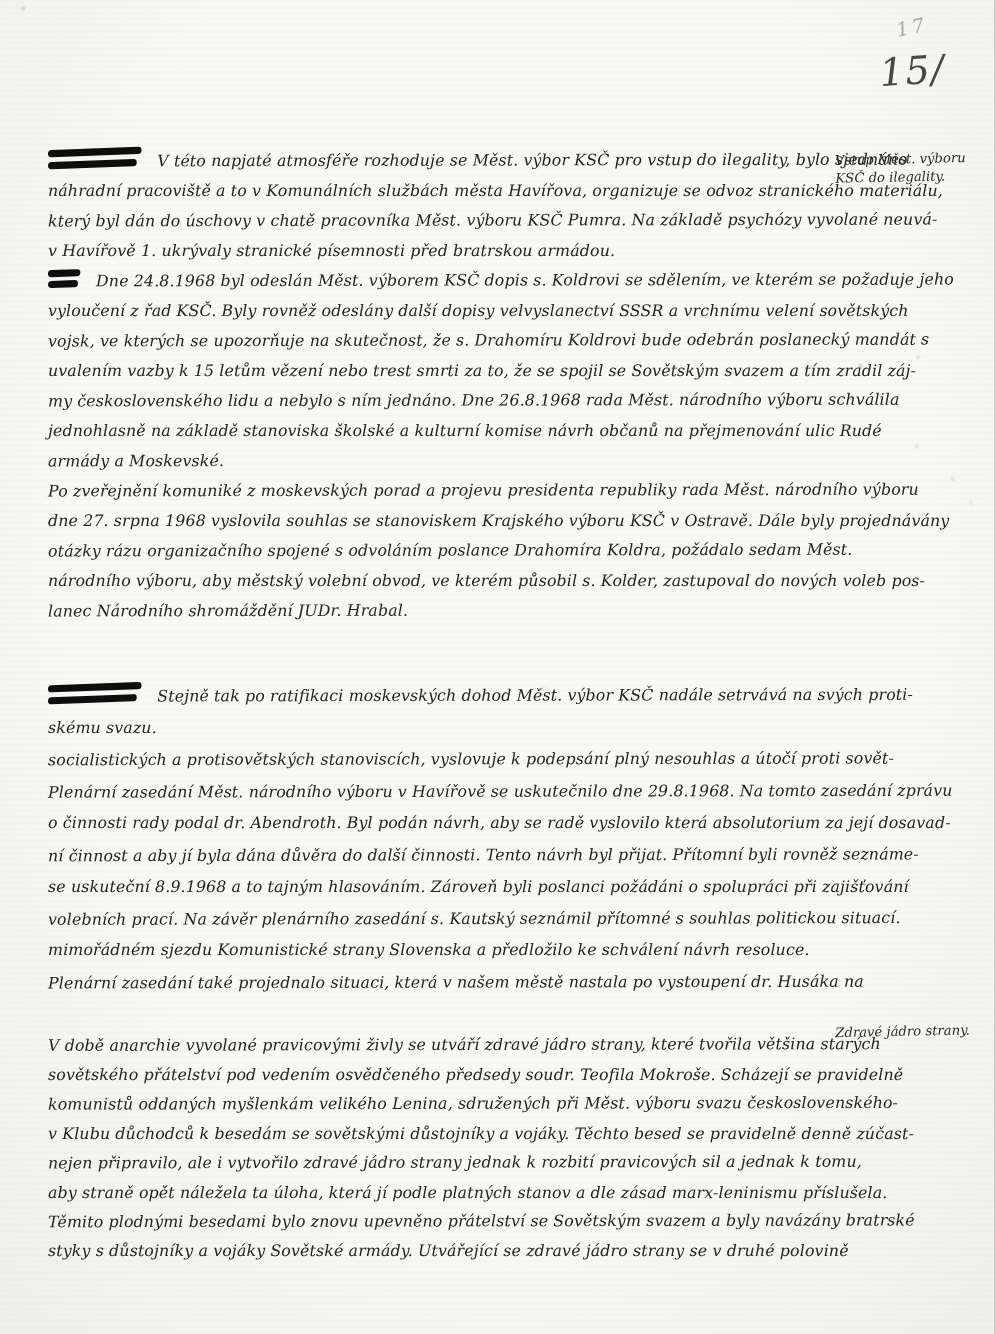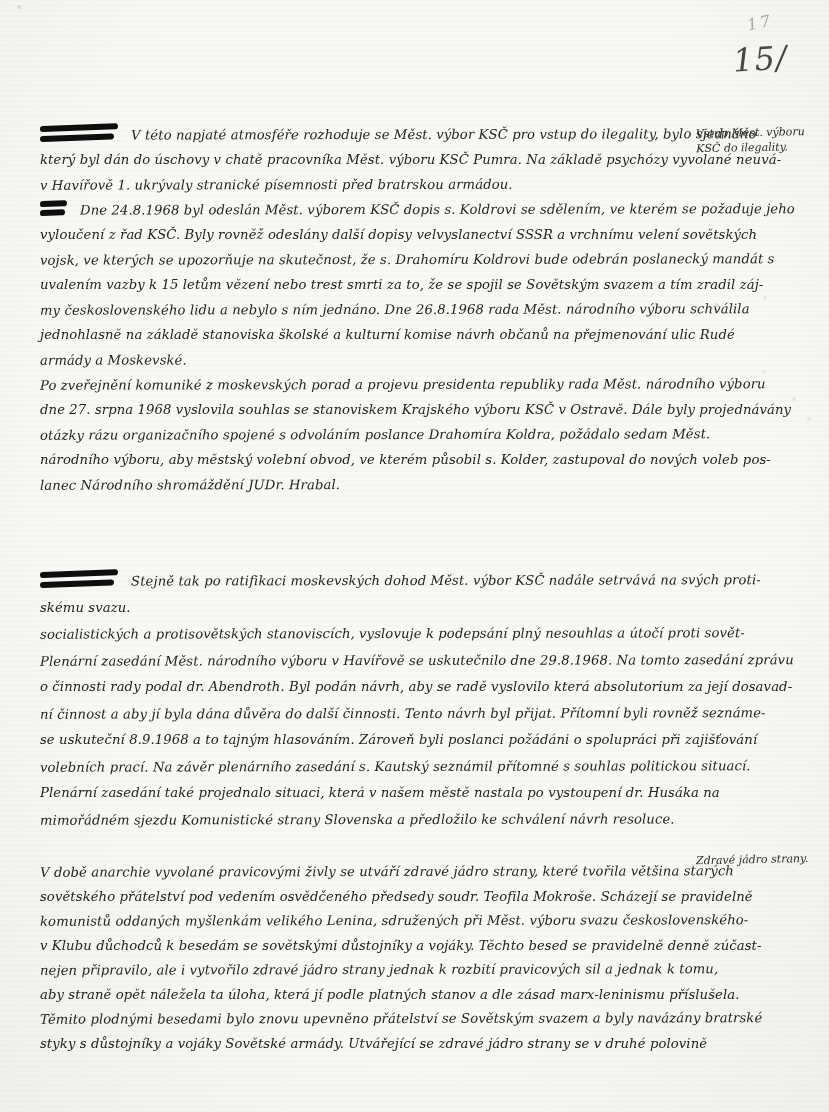--- a/index.html
+++ b/index.html
@@ -63,20 +63,21 @@
 <div class="page">
   <div class="specks"></div>
 
   <div class="pencil-num">17</div>
 
   <div class="page-num">15/</div>
 
   <div class="block" id="block-a">
       <div class="para">
         <div class="line"><span class="marker marker-long"><i></i><i></i></span>V této napjaté atmosféře rozhoduje se Měst. výbor KSČ pro vstup do ilegality, bylo sjednáno</div>
+        <div class="line">náhradní pracoviště a to v Komunálních službách města Havířova, organizuje se odvoz stranického materiálu,</div>
         <div class="line">který byl dán do úschovy v chatě pracovníka Měst. výboru KSČ Pumra. Na základě psychózy vyvolané neuvá-</div>
         <div class="line">v Havířově 1. ukrývaly stranické písemnosti před bratrskou armádou.</div>
       </div>
       <div class="para">
         <div class="line"><span class="marker marker-short"><i></i><i></i></span>Dne 24.8.1968 byl odeslán Měst. výborem KSČ dopis s. Koldrovi se sdělením, ve kterém se požaduje jeho</div>
         <div class="line">vyloučení z řad KSČ. Byly rovněž odeslány další dopisy velvyslanectví SSSR a vrchnímu velení sovětských</div>
         <div class="line">vojsk, ve kterých se upozorňuje na skutečnost, že s. Drahomíru Koldrovi bude odebrán poslanecký mandát s</div>
         <div class="line">uvalením vazby k 15 letům vězení nebo trest smrti za to, že se spojil se Sovětským svazem a tím zradil záj-</div>
         <div class="line">my československého lidu a nebylo s ním jednáno. Dne 26.8.1968 rada Měst. národního výboru schválila</div>
         <div class="line">jednohlasně na základě stanoviska školské a kulturní komise návrh občanů na přejmenování ulic Rudé</div>
@@ -96,22 +97,22 @@
         <div class="line"><span class="marker marker-long"><i></i><i></i></span>Stejně tak po ratifikaci moskevských dohod Měst. výbor KSČ nadále setrvává na svých proti-</div>
         <div class="line">skému svazu.</div>
         <div class="line">socialistických a protisovětských stanoviscích, vyslovuje k podepsání plný nesouhlas a útočí proti sovět-</div>
       </div>
       <div class="para">
         <div class="line">Plenární zasedání Měst. národního výboru v Havířově se uskutečnilo dne 29.8.1968. Na tomto zasedání zprávu</div>
         <div class="line">o činnosti rady podal dr. Abendroth. Byl podán návrh, aby se radě vyslovilo která absolutorium za její dosavad-</div>
         <div class="line">ní činnost a aby jí byla dána důvěra do další činnosti. Tento návrh byl přijat. Přítomní byli rovněž seznáme-</div>
         <div class="line">se uskuteční 8.9.1968 a to tajným hlasováním. Zároveň byli poslanci požádáni o spolupráci při zajišťování</div>
         <div class="line">volebních prací. Na závěr plenárního zasedání s. Kautský seznámil přítomné s souhlas politickou situací.</div>
+        <div class="line">mimořádném sjezdu Komunistické strany Slovenska a předložilo ke schválení návrh resoluce.</div>
         <div class="line">Plenární zasedání také projednalo situaci, která v našem městě nastala po vystoupení dr. Husáka na</div>
-        <div class="line">mimořádném sjezdu Komunistické strany Slovenska a předložilo ke schválení návrh resoluce.</div>
       </div>
     </div>
 
   <div class="block" id="block-c">
       <div class="para">
         <div class="line">V době anarchie vyvolané pravicovými živly se utváří zdravé jádro strany, které tvořila většina starých</div>
         <div class="line">sovětského přátelství pod vedením osvědčeného předsedy soudr. Teofila Mokroše. Scházejí se pravidelně</div>
         <div class="line">komunistů oddaných myšlenkám velikého Lenina, sdružených při Měst. výboru svazu československého-</div>
         <div class="line">v Klubu důchodců k besedám se sovětskými důstojníky a vojáky. Těchto besed se pravidelně denně zúčast-</div>
         <div class="line">nejen připravilo, ale i vytvořilo zdravé jádro strany jednak k rozbití pravicových sil a jednak k tomu,</div>

